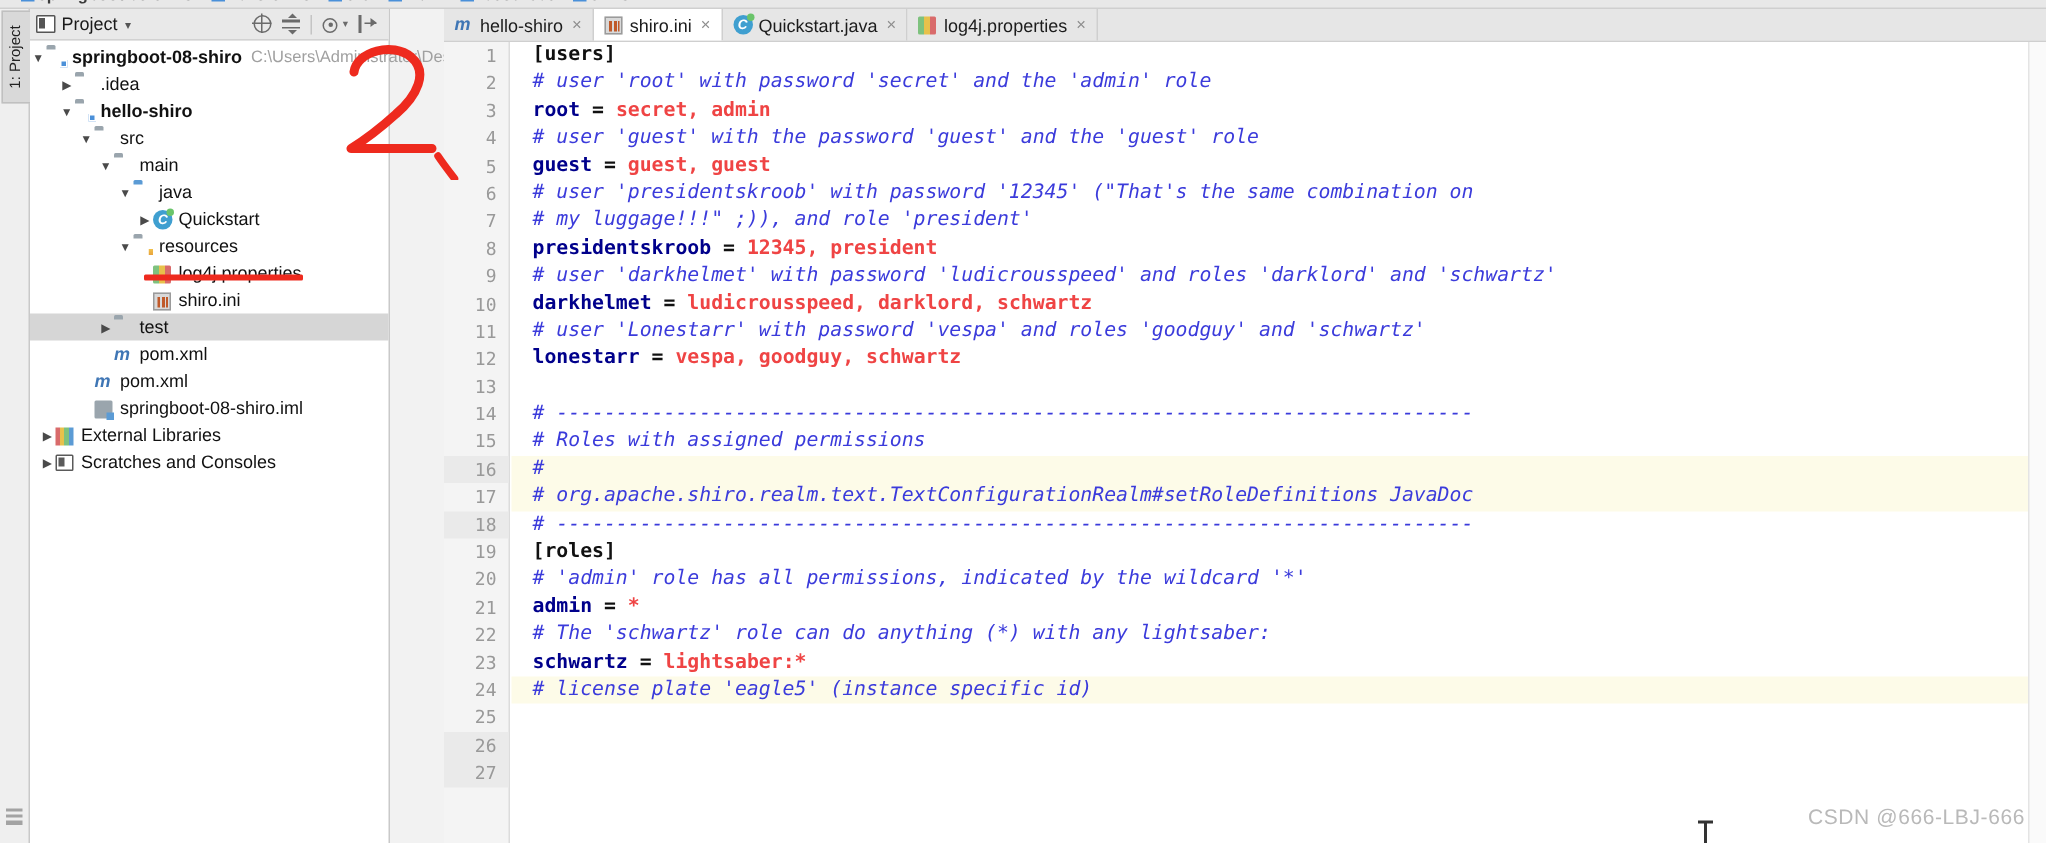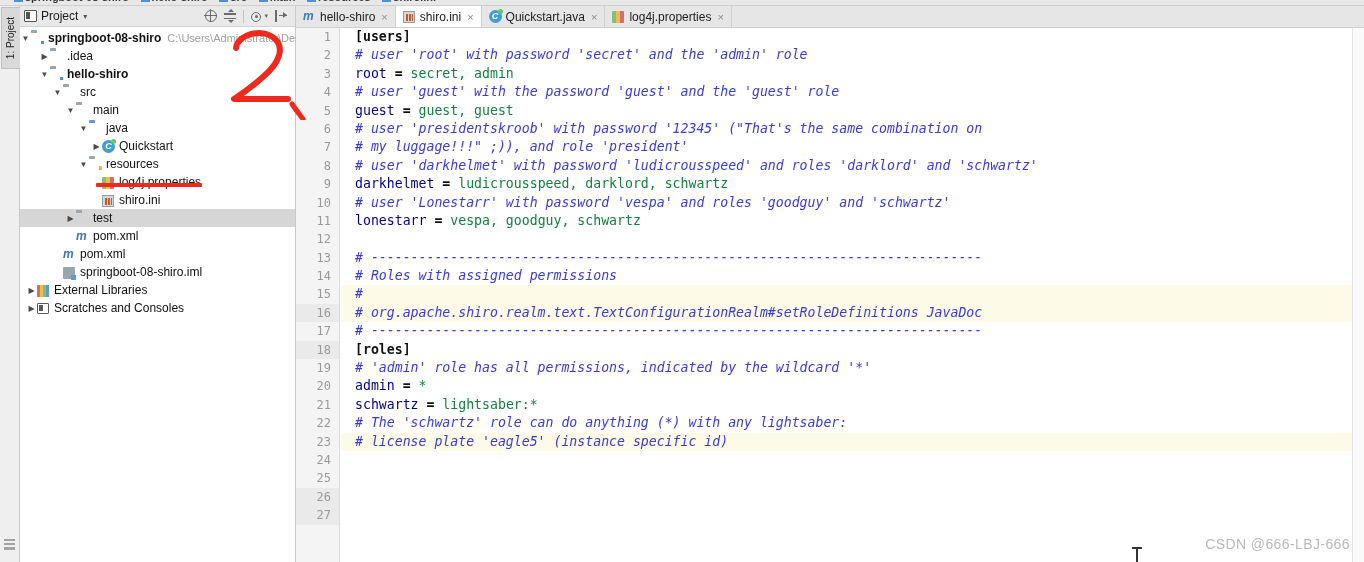--- a/index.html
+++ b/index.html
@@ -38,21 +38,21 @@
     position:absolute; left:4px; bottom:12px; width:11px; height:11px;
     background:
       linear-gradient(#8a8a8a,#8a8a8a) 0 0/11px 2px no-repeat,
       linear-gradient(#8a8a8a,#8a8a8a) 0 4px/11px 2px no-repeat,
       linear-gradient(#8a8a8a,#8a8a8a) 0 8px/11px 3px no-repeat;
     opacity:.75;
   }
 
   
   .project-panel{
-    position:absolute; left:20px; top:6px; width:276px; height:556px;
+    position:absolute; left:20px; top:6px; width:240px; height:556px;
     background:#fff; border-right:1px solid #c9c9c9;
   }
   .panel-header{
     height:21px; background:#e9e9e9; border-bottom:1px solid #d2d2d2;
     display:flex; align-items:center; padding:0 4px;
   }
   .panel-title{ font-size:12px; color:#1a1a1a; margin-left:4px; }
   .panel-caret{ margin-left:5px; font-size:8px; color:#555; }
   .panel-hdr-icon{
     width:13px; height:12px; position:relative; flex:0 0 auto;
@@ -142,22 +142,22 @@
   .gl{ height:18.4px; line-height:18.4px; text-align:right; padding-right:8px;
        font-family:"DejaVu Sans Mono", monospace; font-size:12px; color:#999; }
   .gl.band{ background:#eaeaea; }
   .code{
     position:absolute; left:45px; top:0; right:0; height:526px;
     font-family:"DejaVu Sans Mono", monospace; font-size:13.2px;
   }
   .cl{ height:18.4px; line-height:18.4px; padding-left:14px; white-space:pre; }
   .cl.hl{ background:#fdfbe8; }
   .cm{ color:#3b3bdb; font-style:italic; }
-  .kw{ color:#00008b; font-weight:normal; }
-  .val{ color:#15803d; font-weight:normal; }
+  .kw{ color:#00008b; font-weight:bold; }
+  .val{ color:#ef4444; font-weight:bold; }
   .op{ color:#111; font-weight:bold; }
   .sect{ color:#111; font-weight:bold; }
   .caret{ display:inline-block; width:1px; height:14px; background:#000; vertical-align:-3px; }
 
   .mouse-cursor{
     position:absolute; left:836px; top:519px; width:10px; height:18px; z-index:40;
   }
   .mouse-cursor::before{content:"";position:absolute;left:4px;top:1px;width:1.6px;height:16px;background:#333;}
   .mouse-cursor::after{content:"";position:absolute;left:0;top:0;width:10px;height:1.6px;background:#333;
     box-shadow:0 16px 0 0 #333;}
@@ -391,35 +391,36 @@
           <div class="gl band">27</div>
         </div>
       <div class="code" id="code">
           <div class="cl"><span class="sect">[users]</span></div>
           <div class="cl"><span class="cm"># user 'root' with password 'secret' and the 'admin' role</span></div>
           <div class="cl"><span class="kw">root</span><span class="op"> = </span><span class="val">secret, admin</span></div>
           <div class="cl"><span class="cm"># user 'guest' with the password 'guest' and the 'guest' role</span></div>
           <div class="cl"><span class="kw">guest</span><span class="op"> = </span><span class="val">guest, guest</span></div>
           <div class="cl"><span class="cm"># user 'presidentskroob' with password '12345' ("That's the same combination on</span></div>
           <div class="cl"><span class="cm"># my luggage!!!" ;)), and role 'president'</span></div>
+          <div class="cl"><span class="kw">presidentskroob</span><span class="op"> = </span><span class="val">12345, president</span></div>
           <div class="cl"><span class="cm"># user 'darkhelmet' with password 'ludicrousspeed' and roles 'darklord' and 'schwartz'</span></div>
           <div class="cl"><span class="kw">darkhelmet</span><span class="op"> = </span><span class="val">ludicrousspeed, darklord, schwartz</span></div>
           <div class="cl"><span class="cm"># user 'Lonestarr' with password 'vespa' and roles 'goodguy' and 'schwartz'</span></div>
           <div class="cl"><span class="kw">lonestarr</span><span class="op"> = </span><span class="val">vespa, goodguy, schwartz</span></div>
           <div class="cl">&nbsp;</div>
           <div class="cl"><span class="cm"># -----------------------------------------------------------------------------</span></div>
           <div class="cl"><span class="cm"># Roles with assigned permissions</span></div>
           <div class="cl hl"><span class="cm">#</span></div>
           <div class="cl hl"><span class="cm"># org.apache.shiro.realm.text.TextConfigurationRealm#setRoleDefinitions JavaDoc</span></div>
           <div class="cl"><span class="cm"># -----------------------------------------------------------------------------</span></div>
           <div class="cl"><span class="sect">[roles]</span></div>
           <div class="cl"><span class="cm"># 'admin' role has all permissions, indicated by the wildcard '*'</span></div>
           <div class="cl"><span class="kw">admin</span><span class="op"> = </span><span class="val">*</span></div>
+          <div class="cl"><span class="cm"># The 'schwartz' role can do anything (*) with any lightsaber:</span></div>
           <div class="cl"><span class="kw">schwartz</span><span class="op"> = </span><span class="val">lightsaber:*</span></div>
-          <div class="cl"><span class="cm"># The 'schwartz' role can do anything (*) with any lightsaber:</span></div>
           <div class="cl hl"><span class="cm"># license plate 'eagle5' (instance specific id)</span></div>
         </div>
       <div class="mouse-cursor"></div>
     </div>
     <div class="marker-col"></div>
   </div>
 
   <svg class="anno anno-2" width="78" height="90" viewBox="0 0 78 90">
     <path d="M8 18 C10 4, 34 -2, 46 8 C58 18, 50 34, 36 46 C26 55, 14 64, 6 69 L60 69" stroke="#ee2a1e" stroke-width="6" fill="none" stroke-linecap="round" stroke-linejoin="round"></path>
     <path d="M64 74 C68 80, 72 85, 75 89" stroke="#ee2a1e" stroke-width="5" fill="none" stroke-linecap="round"></path>

